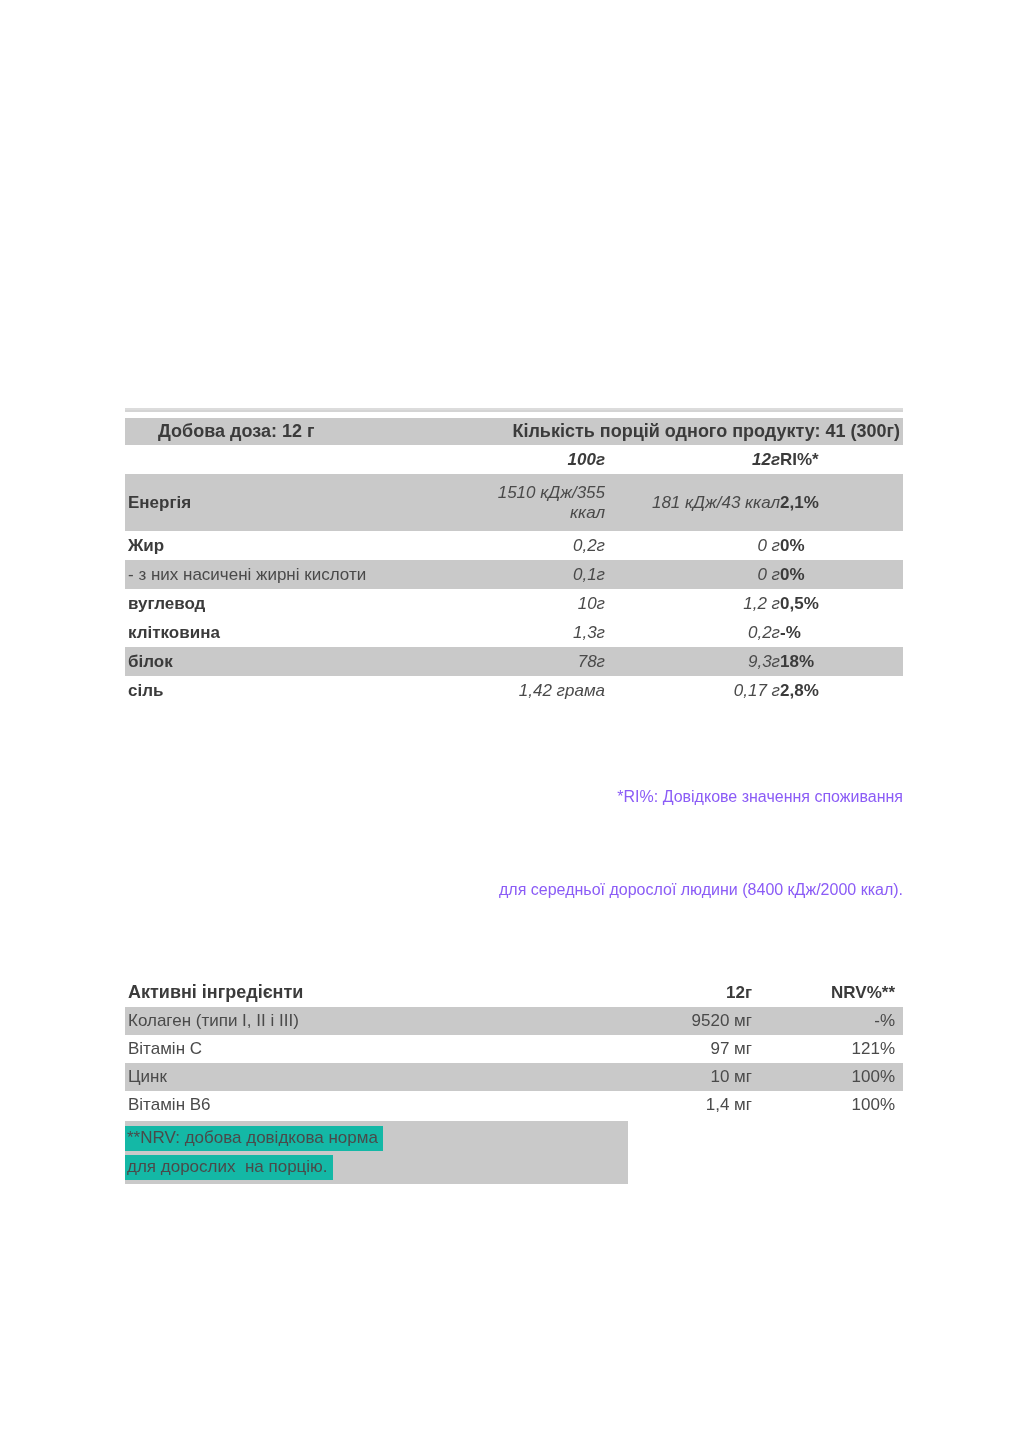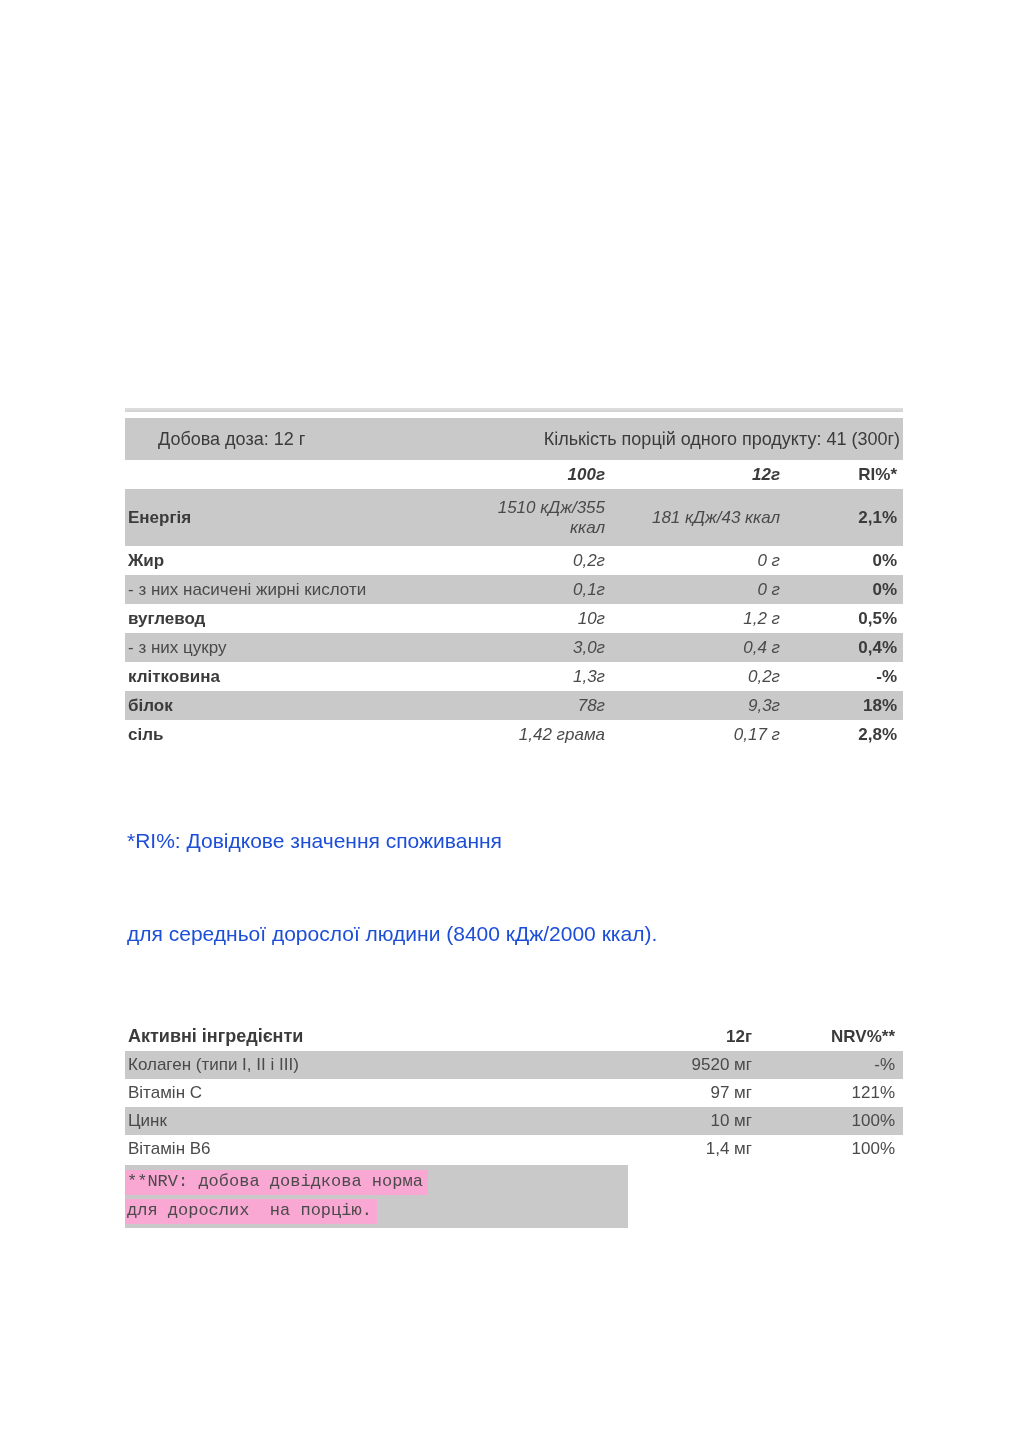--- a/index.html
+++ b/index.html
@@ -19,46 +19,46 @@
 
   
   .main { margin-top:6px; }
   .main col.c1 { width:335px; }
   .main col.c2 { width:145px; }
   .main col.c3 { width:175px; }
   .main col.c4 { width:123px; }
   .main td { height:29px; }
   .main td.lab { padding-left:3px; text-align:left; }
   .main td.v  { text-align:right;font-style:italic; }
-  .main td.ri { text-align:right; padding-right:6px; font-weight:bold; color:#3b3b3b; }
-  .main tr.bar td { height:42px; font-size:18px; font-weight:normal; color:#3b3b3b;padding-left:33px; }
+  .main td.ri { text-align:left; padding-right:6px; font-weight:bold; color:#3b3b3b; }
+  .main tr.bar td { height:27px; font-size:18px; font-weight:bold; color:#3b3b3b;padding-left:33px; }
   .main tr.bar td.hr { text-align:right; padding-right:3px; }
   .main tr.colhead td { height:29px; font-weight:bold; color:#3b3b3b; }
   .main tr.energy td { height:57px; }
 
   
-  .fnote { margin-top:14px; font-size:21px; line-height:31px; color:#1d4ed8;
-    padding-left:2px; white-space:pre-wrap; }
+  .fnote { margin-top:14px; font-size:16px; line-height:31px; color:#8b5cf6;
+    padding-left:2px; white-space:pre-wrap;text-align:right; }
 
   
   .ing { margin-top:11px; }
   .ing col.c1 { width:375px; }
   .ing col.c2 { width:252px; }
   .ing col.c3 { width:151px; }
   .ing td { height:28px; }
   .ing td.lab { padding-left:3px; text-align:left; }
   .ing td.v { text-align:right; }
   .ing td.nrv { text-align:right; padding-right:8px; }
   .ing tr.head td { height:29px; font-weight:bold; color:#3b3b3b; font-size:18px; }
   .ing tr.head td.h12 { font-size:17px; }
 
   
   .nrv-block { margin-top:2px; width:503px; background:#c9c9c9; padding:5px 0 4px 0; }
-  .nrv-block .line { display:table; background:#f9a8d4; color:#4a4a4a;
-    font-size:17px; line-height:22px; padding:1px 5px 2px 2px; white-space:pre-wrap;font-family:Liberation Mono, monospace; }
+  .nrv-block .line { display:table; background:#14b8a6; color:#4a4a4a;
+    font-size:17px; line-height:22px; padding:1px 5px 2px 2px; white-space:pre-wrap; }
   .nrv-block .line + .line { margin-top:4px; }
 </style>
 </head>
 <body>
 
 <div class="sheet">
 
   <div class="top-rule"></div>
 
   <table class="main">
@@ -95,26 +95,20 @@
       <td class="lab">- з них насичені жирні кислоти</td>
       <td class="v">0,1г</td>
       <td class="v">0 г</td>
       <td class="ri">0%</td>
     </tr>
     <tr>
       <td class="lab b">вуглевод</td>
       <td class="v">10г</td>
       <td class="v">1,2 г</td>
       <td class="ri">0,5%</td>
-    </tr>
-    <tr class="gray">
-      <td class="lab">- з них цукру</td>
-      <td class="v">3,0г</td>
-      <td class="v">0,4 г</td>
-      <td class="ri">0,4%</td>
     </tr>
     <tr>
       <td class="lab b">клітковина</td>
       <td class="v">1,3г</td>
       <td class="v">0,2г</td>
       <td class="ri">-%</td>
     </tr>
     <tr class="gray">
       <td class="lab b">білок</td>
       <td class="v">78г</td>

